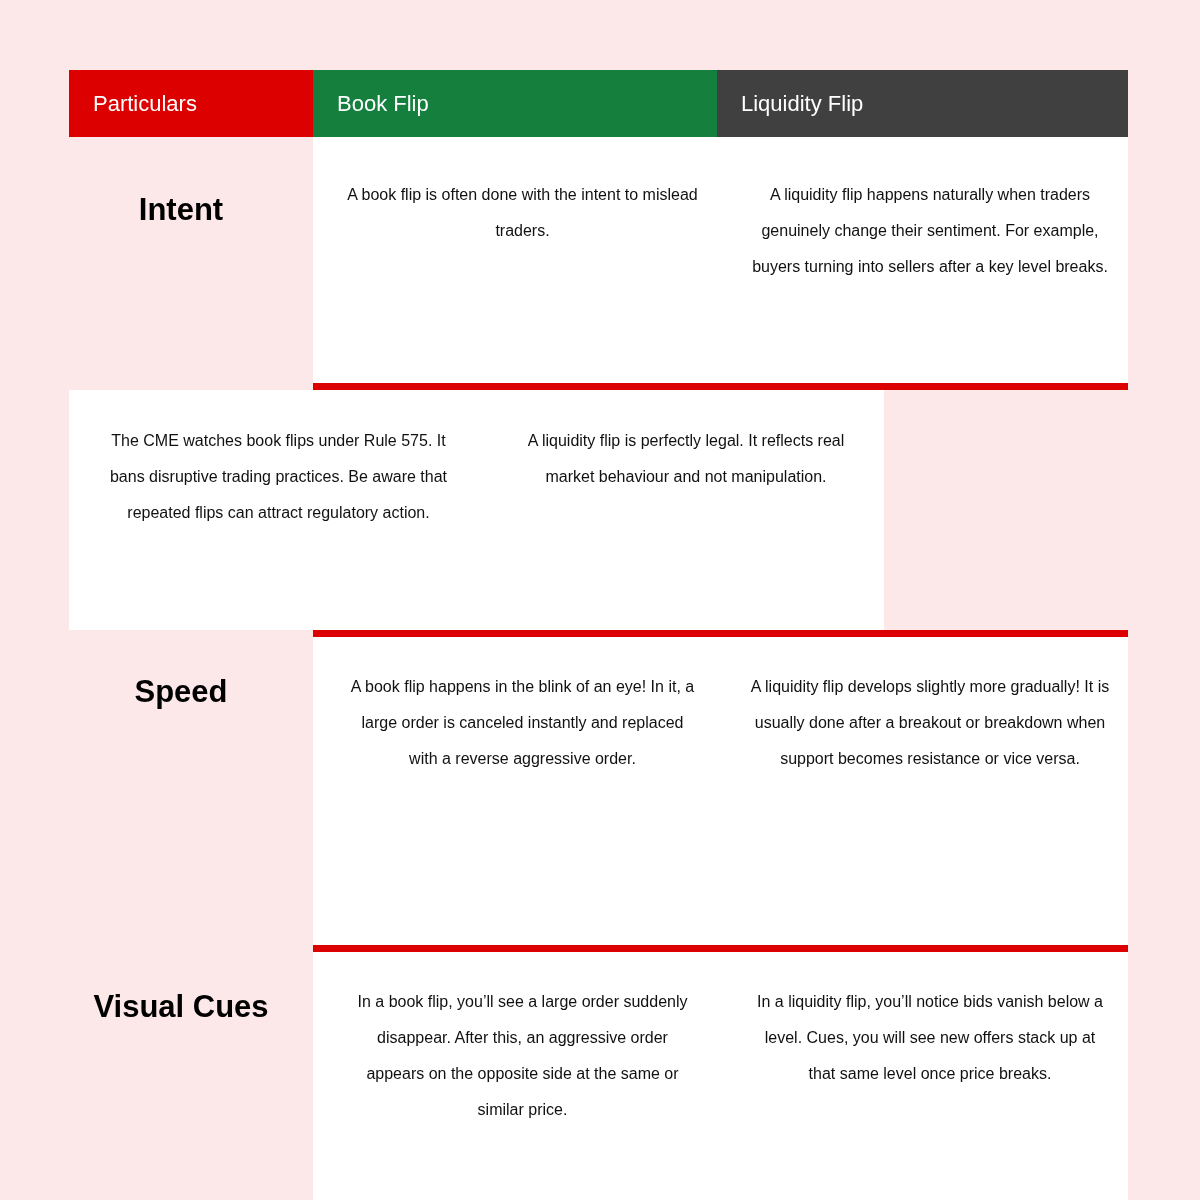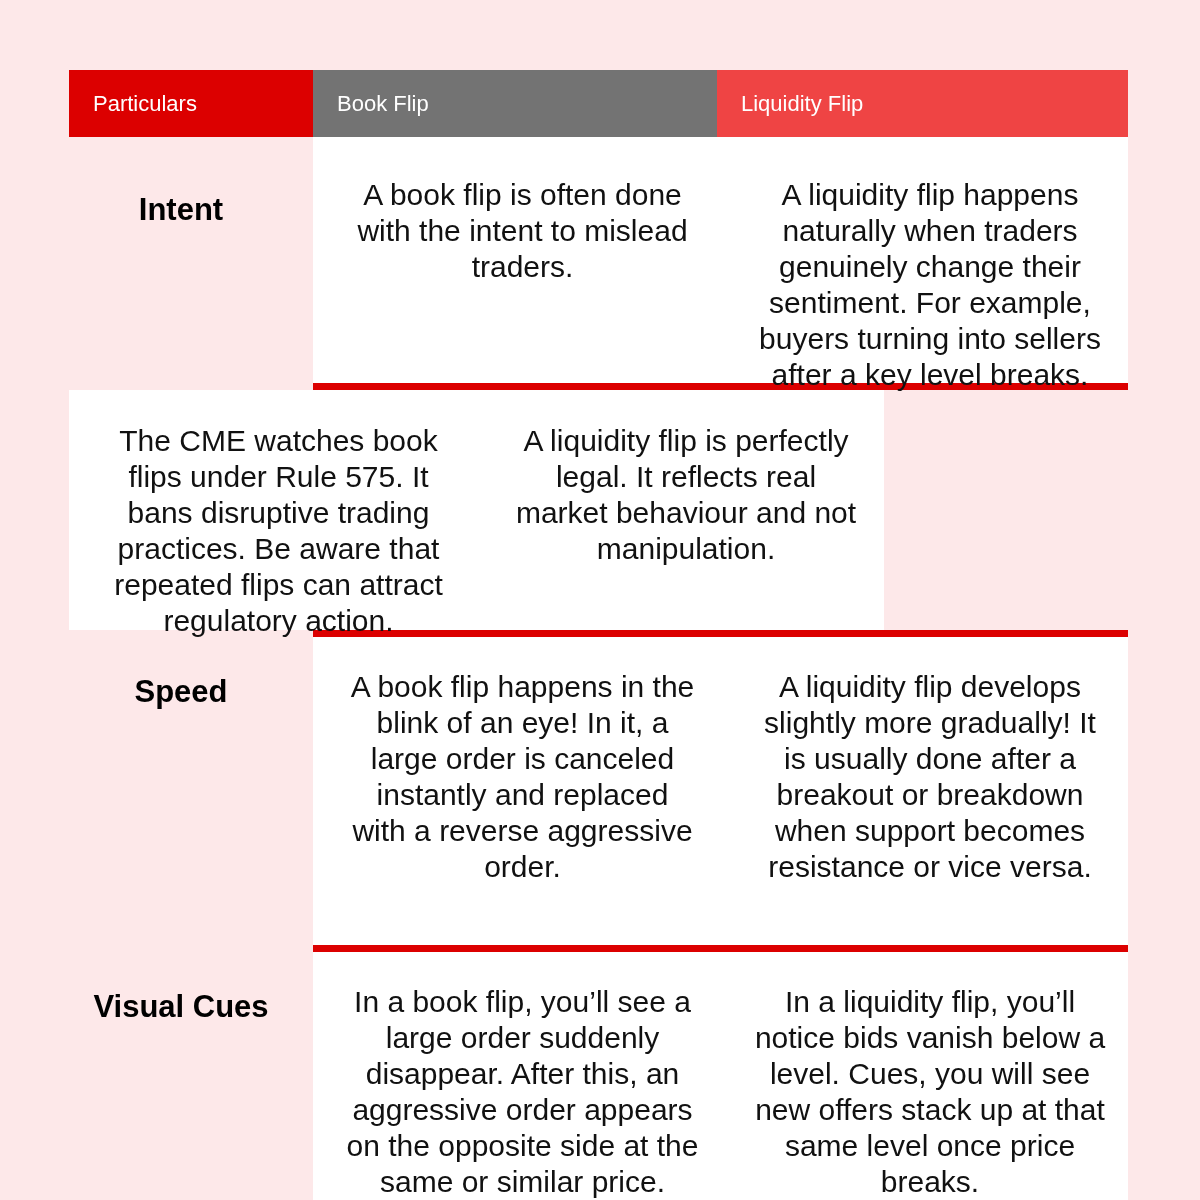--- a/index.html
+++ b/index.html
@@ -21,40 +21,40 @@
     height: 67px;
   }
   .hcell {
     display: flex;
     align-items: center;
     color: #ffffff;
     font-size: 22px;
     padding-left: 24px;
   }
   .hcell.c1 { width: 244px; background: #dc0000; }
-  .hcell.c2 { width: 404px; background: #737373; }
-  .hcell.c3 { width: 411px; background: #ef4444; }
+  .hcell.c2 { width: 404px; background: #15803d; }
+  .hcell.c3 { width: 411px; background: #404040; }
   .row {
     display: flex;
     position: relative;
     text-align: center;
   }
   .row .label {
     width: 244px;
     background: #fde8e9;
     font-weight: bold;
     font-size: 31px;
     line-height: 50px;
     color: #000;
     padding-top: 48px;
     padding-right: 20px;
   }
   .row .cell {
     background: #fff;
-    font-size: 30px;
+    font-size: 16px;
     line-height: 36px;
     color: #111;
     padding-left: 33px;
     padding-right: 18px;
     padding-top: 40px;
   }
   .row .cell.c2 { width: 404px; }
   .row .cell.c3 { width: 411px; }
   .sep {
     margin-left: 244px;

